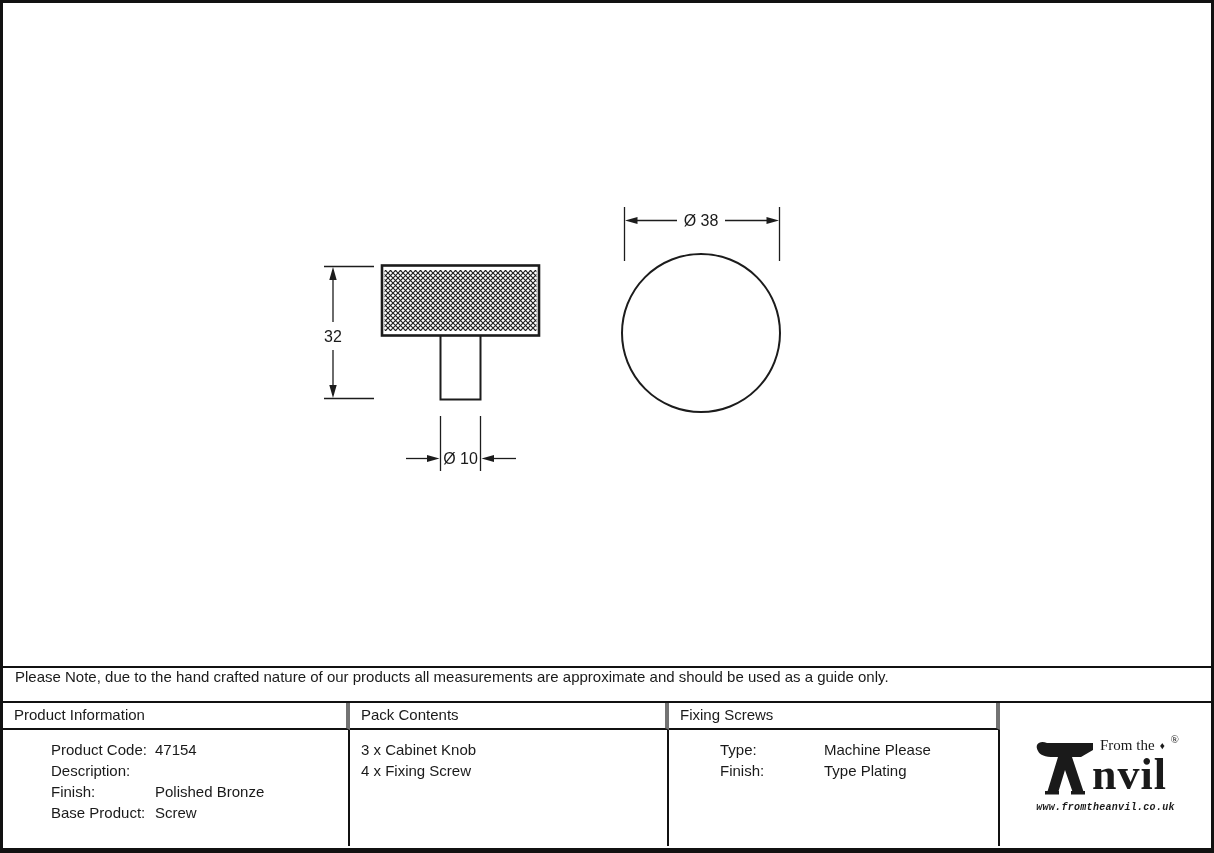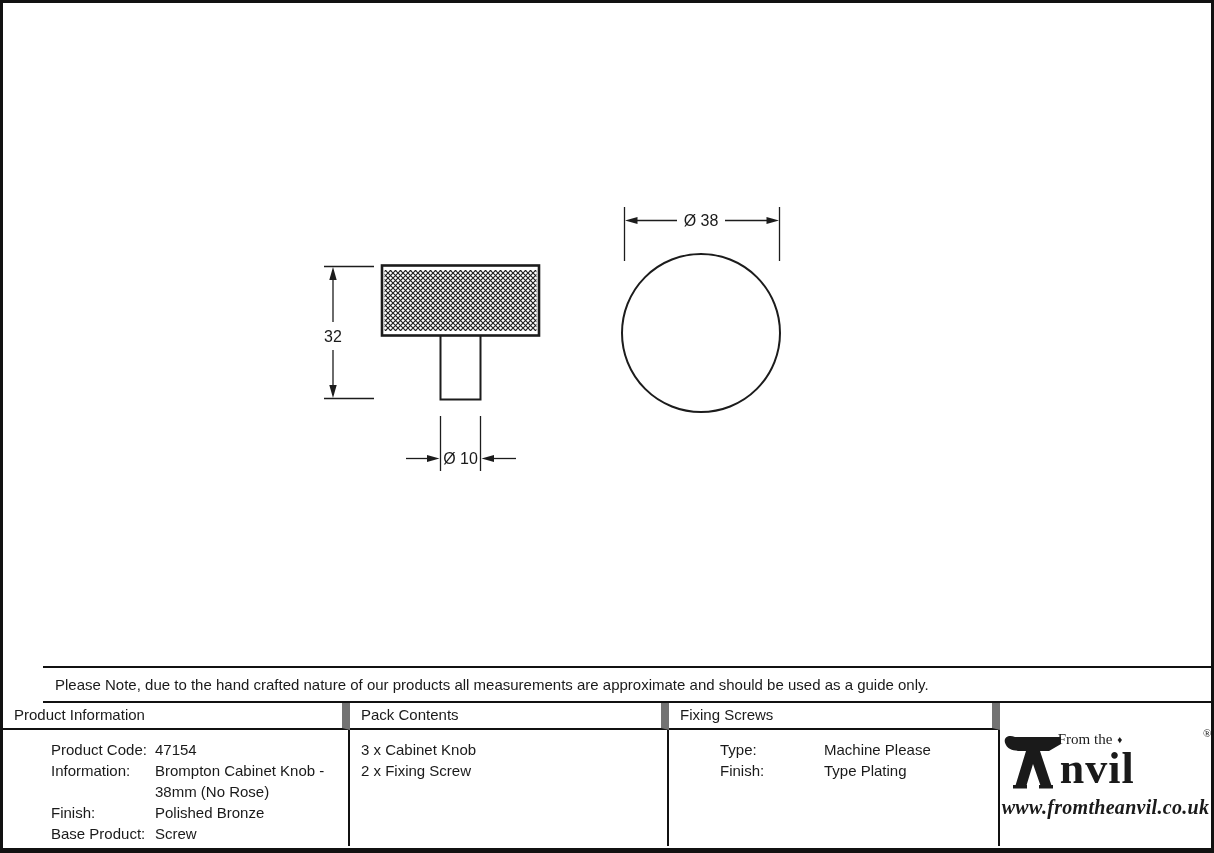--- a/index.html
+++ b/index.html
@@ -27,33 +27,31 @@
   .dim-text {
     font-family: "Liberation Sans", sans-serif;
     font-size: 16px;
     fill: #1a1a1a;
   }
   .note-bar {
     height: 37px;
     border-top: 2px solid #111;
     border-bottom: 2px solid #111;
     display: flex;
-    align-items: center;
     padding-left: 12px;
     font-size: 15px;
-    margin-left: 40px;
   }
   .grid {
     display: grid;
     grid-template-columns: 347px 319px 331px 1fr;
     grid-template-rows: 27px 1fr;
     height: 143px;
   }
   .hcell {
-    border-right: 8px solid #737373;
+    border-right: 4px solid #737373;
     border-bottom: 2px solid #111;
     padding: 3px 0 0 11px;
     font-size: 15px;
   }
   .bcell {
     border-right: 2px solid #111;
     padding: 9px 0 0 11px;
     font-size: 15px;
   }
   .bcell.screws { padding-left: 14px; }
@@ -81,38 +79,38 @@
     font-family: "Liberation Serif", serif;
     font-weight: bold;
     font-size: 44px;
     line-height: 40px;
     letter-spacing: 1px;
     text-align: center;
   }
   .from-the {
     position: absolute;
     top: 0;
-    left: 56px;
+    left: 66px;
     font-family: "Liberation Serif", serif;
     font-size: 15px;
     white-space: nowrap;
   }
   .diamond { font-size: 10px; vertical-align: 1px; padding-left: 5px; }
   .reg-mark {
     position: absolute;
     top: -4px;
     right: -2px;
     font-family: "Liberation Serif", serif;
     font-size: 11px;
   }
   .website {
-    font-family: Liberation Serif, serif;
+    font-family: Liberation Mono, monospace;
     font-style: italic;
     font-weight: bold;
-    font-size: 20px;
+    font-size: 10px;
     margin-top: 7px;
     letter-spacing: 0.3px;
   }
 </style>
 </head>
 <body>
 
 <div class="sheet">
 
   <svg class="drawing-area" viewBox="0 0 1208 663">
@@ -192,36 +190,35 @@
         <div class="website">www.fromtheanvil.co.uk</div>
       </div>
     </div>
 
     <div class="bcell">
       <div class="kv-row">
         <span class="kv-label">Product Code:</span>
         <span class="kv-value">47154</span>
       </div>
       <div class="kv-row">
-        <span class="kv-label">Information:</span>
-        <span class="kv-value">Brompton Cabinet Knob - 38mm (No Rose)</span>
+        <span class="kv-label">Description:</span>
       </div>
       <div class="kv-row">
         <span class="kv-label">Finish:</span>
         <span class="kv-value">Polished Bronze</span>
       </div>
       <div class="kv-row">
         <span class="kv-label">Base Product:</span>
         <span class="kv-value">Screw</span>
       </div>
     </div>
 
     <div class="bcell">
       <div class="pc-line">3 x Cabinet Knob</div>
-      <div class="pc-line">2 x Fixing Screw</div>
+      <div class="pc-line">4 x Fixing Screw</div>
     </div>
 
     <div class="bcell screws">
       <div class="kv-row">
         <span class="kv-label">Type:</span>
         <span class="kv-value">Machine Please</span>
       </div>
       <div class="kv-row">
         <span class="kv-label">Finish:</span>
         <span class="kv-value">Type Plating</span>

